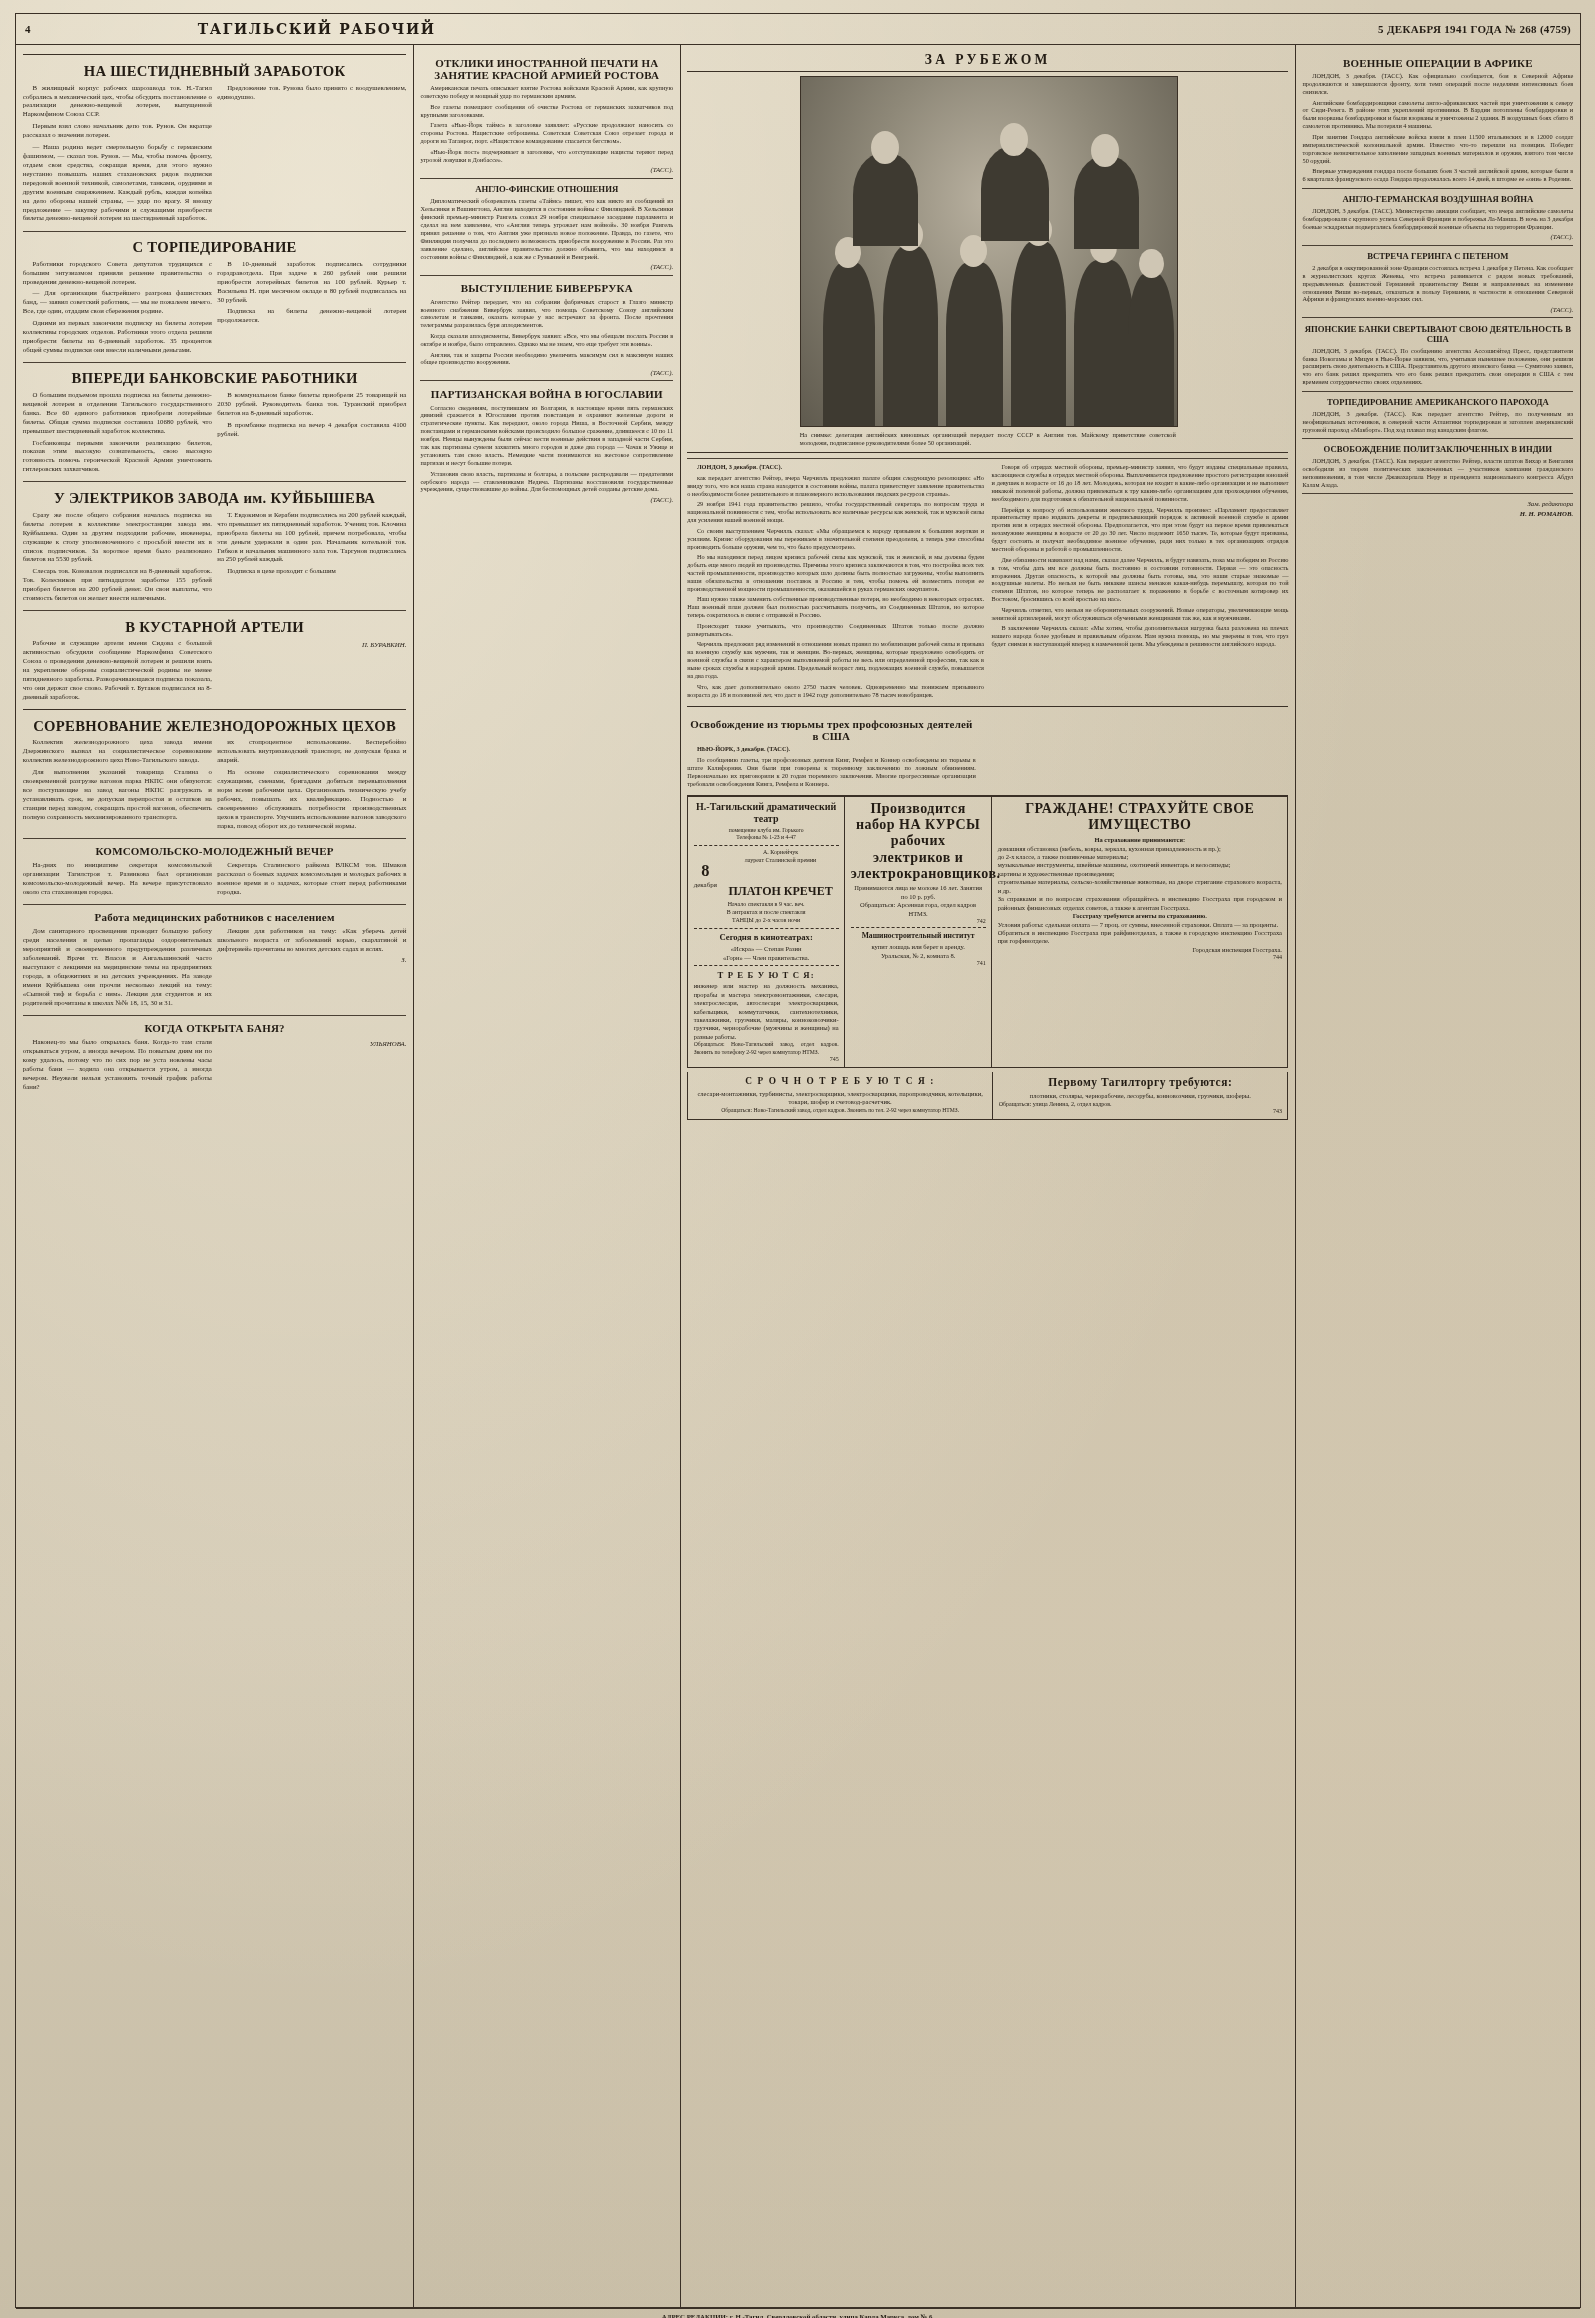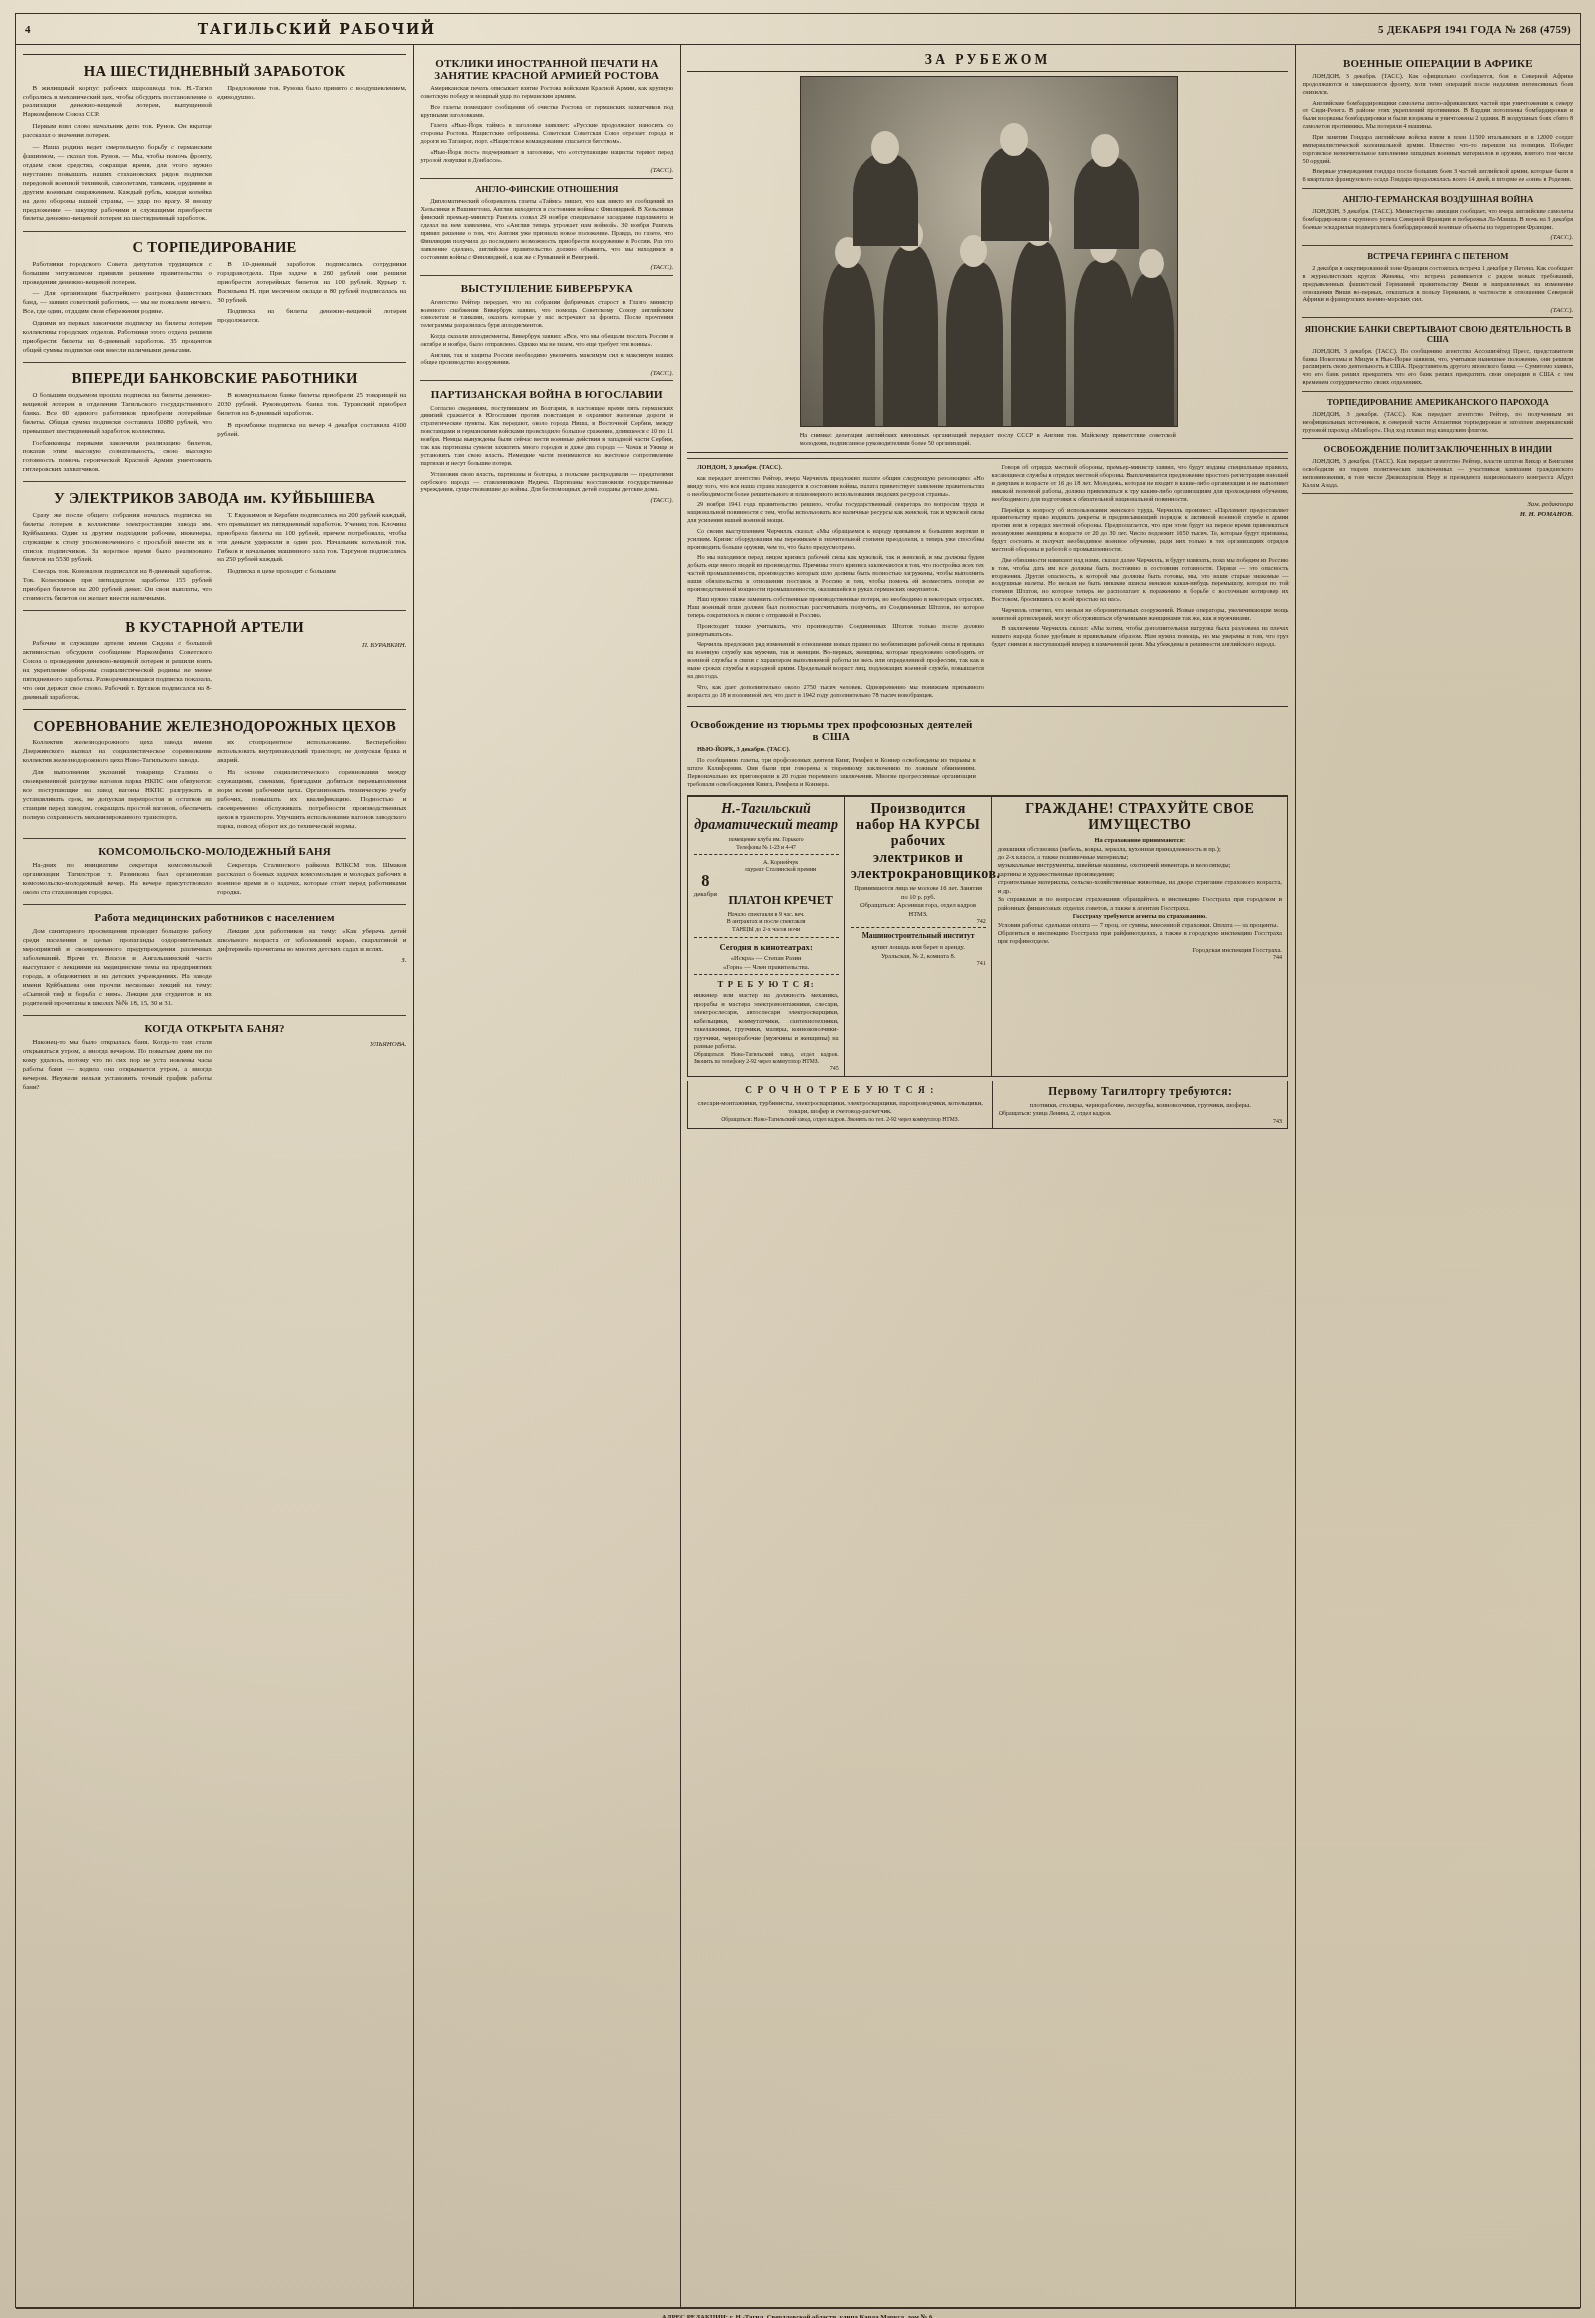--- a/index.html
+++ b/index.html
@@ -213,21 +213,21 @@
           <p class="body-text">Коллектив железнодорожного цеха завода имени Дзержинского вызвал на социалистическое соревнование коллектив железнодорожного цеха Ново-Тагильского завода.</p>
           <p class="body-text">Для выполнения указаний товарища Сталина о своевременной разгрузке вагонов парка НКПС они обязуются: все поступающие на завод вагоны НКПС разгружать и устанавливать срок, не допуская перепростоя и остатков на станции перед заводом, сокращать простой вагонов, обеспечить полную сохранность механизированного транспорта.</p>
         </div>
         <div>
           <p class="body-text">их стопроцентное использование. Бесперебойно использовать внутризаводский транспорт, не допуская брака и аварий.</p>
           <p class="body-text">На основе социалистического соревнования между служащими, сменами, бригадами добиться перевыполнения норм всеми рабочими цеха. Организовать техническую учебу рабочих, повышать их квалификацию. Подностью и своевременно обслуживать потребности производственных цехов в транспорте. Улучшить использование вагонов заводского парка, повсед оборот их до технической нормы.</p>
         </div>
       </div>
       <div class="rule thin"></div>
 
-      <h3 class="head">КОМСОМОЛЬСКО-МОЛОДЕЖНЫЙ БАНЯ</h3>
+      <h3 class="head">КОМСОМОЛЬСКО-МОЛОДЕЖНЫЙ ВЕЧЕР</h3>
       <div class="two-sub">
         <div>
             <p class="body-text">На-днях по инициативе секретаря комсомольской организации Тагилстроя т. Разинкова был организован комсомольско-молодежный вечер. На вечере присутствовало около ста стахановцев городка.</p>
           </div>
         <div>
             <p class="body-text">Секретарь Сталинского райкома ВЛКСМ тов. Шмаков рассказал о боевых задачах комсомольцев и молодых рабочих в военное время и о задачах, которые стоят перед работниками городка.</p>
           </div>
       </div>
       <div class="rule thin"></div>
 
@@ -337,21 +337,21 @@
         <div style="flex:0 0 48%;">
           <h3 class="head">Освобождение из тюрьмы трех профсоюзных деятелей в США</h3>
           <p class="body-text sm"><span class="b">НЬЮ-ЙОРК, 3 декабря. (ТАСС).</span></p>
           <p class="body-text sm">По сообщению газеты, три профсоюзных деятеля Кинг, Ремфел и Коннер освобождены из тюрьмы в штате Калифорния. Они были при говорены к тюремному заключению по ложным обвинениям. Первоначально их приговорили к 20 годам тюремного заключения. Многие прогрессивные организации требовали освобождения Кинга, Ремфела и Коннера.</p>
         </div>
         <div></div>
       </div>
 
       <div class="ads">
         <div class="adbox" style="width:158px;">
-          <div class="ad-title" style="font-size:14px;font-style:italic;">Н.-Тагильский драматический театр</div>
+          <div class="ad-title" style="font-size:10px;">Н.-Тагильский драматический театр</div>
           <div class="ad-text c" style="font-size:5.7px; white-space:pre-line;">помещение клуба им. Горького
 Телефоны № 1-23 и 4-47</div>
           <div class="dashed"></div>
           <div style="display:flex; align-items:center; gap:5.5px;">
             <div class="theatre-date">
               <span class="big">8</span>
               <span>декабря</span>
             </div>
             <div style="flex:1;">
               <div class="ad-text c" style="white-space:pre-line; font-size:6px;">А. Корнейчук

